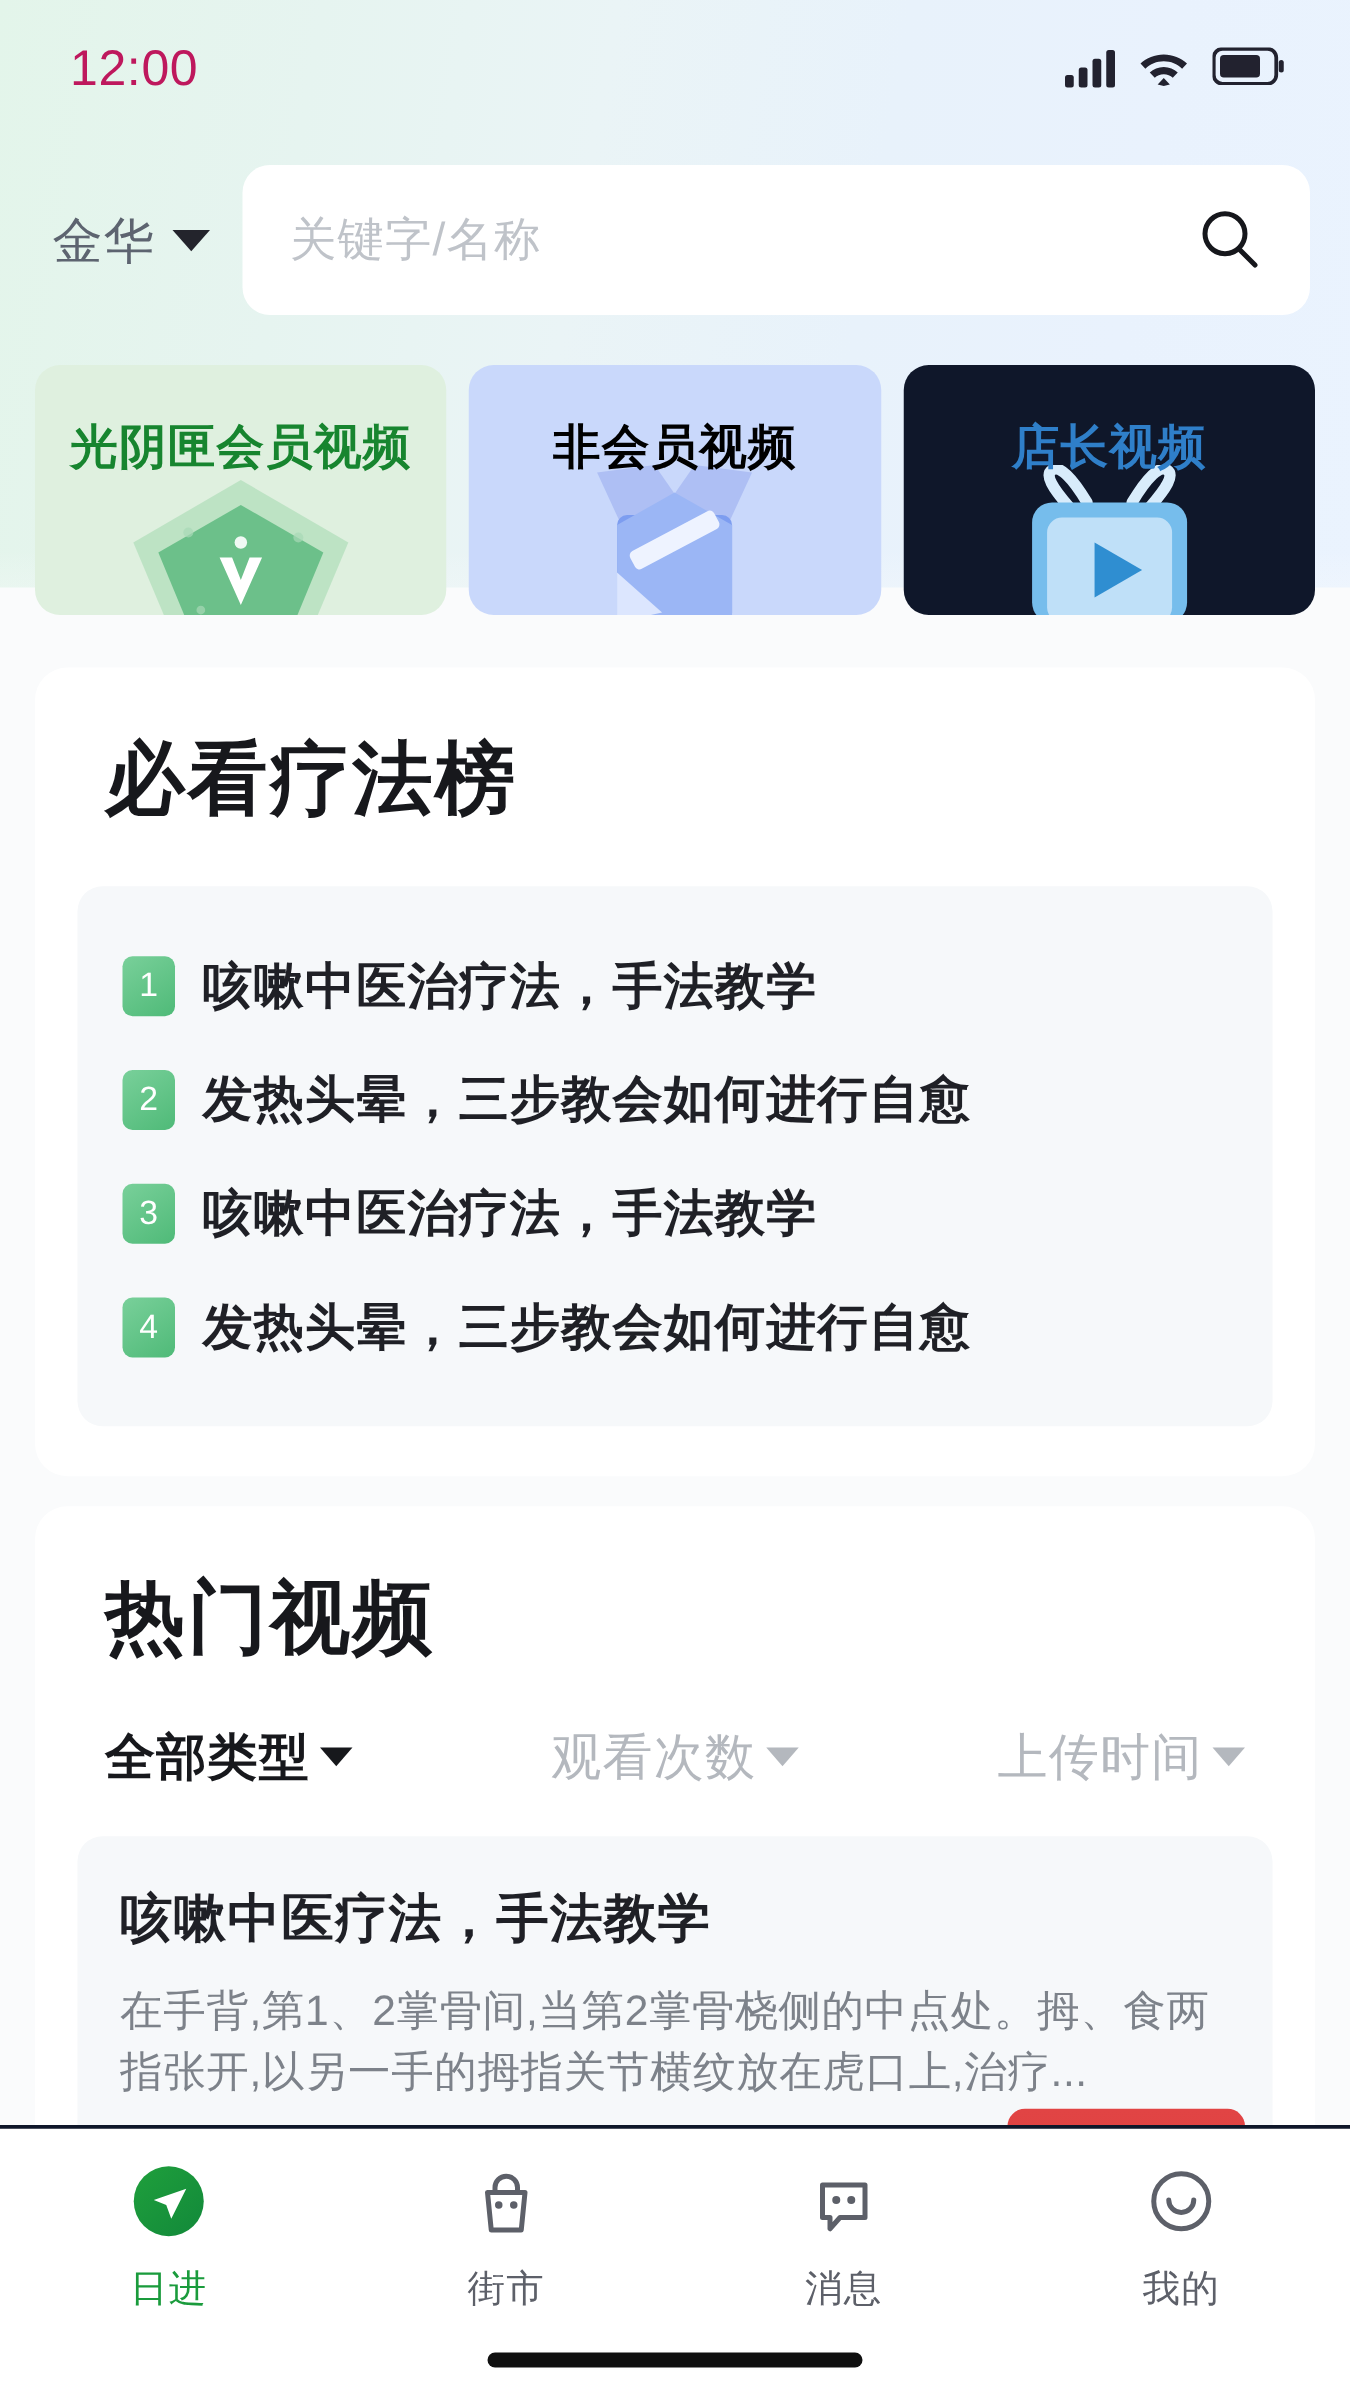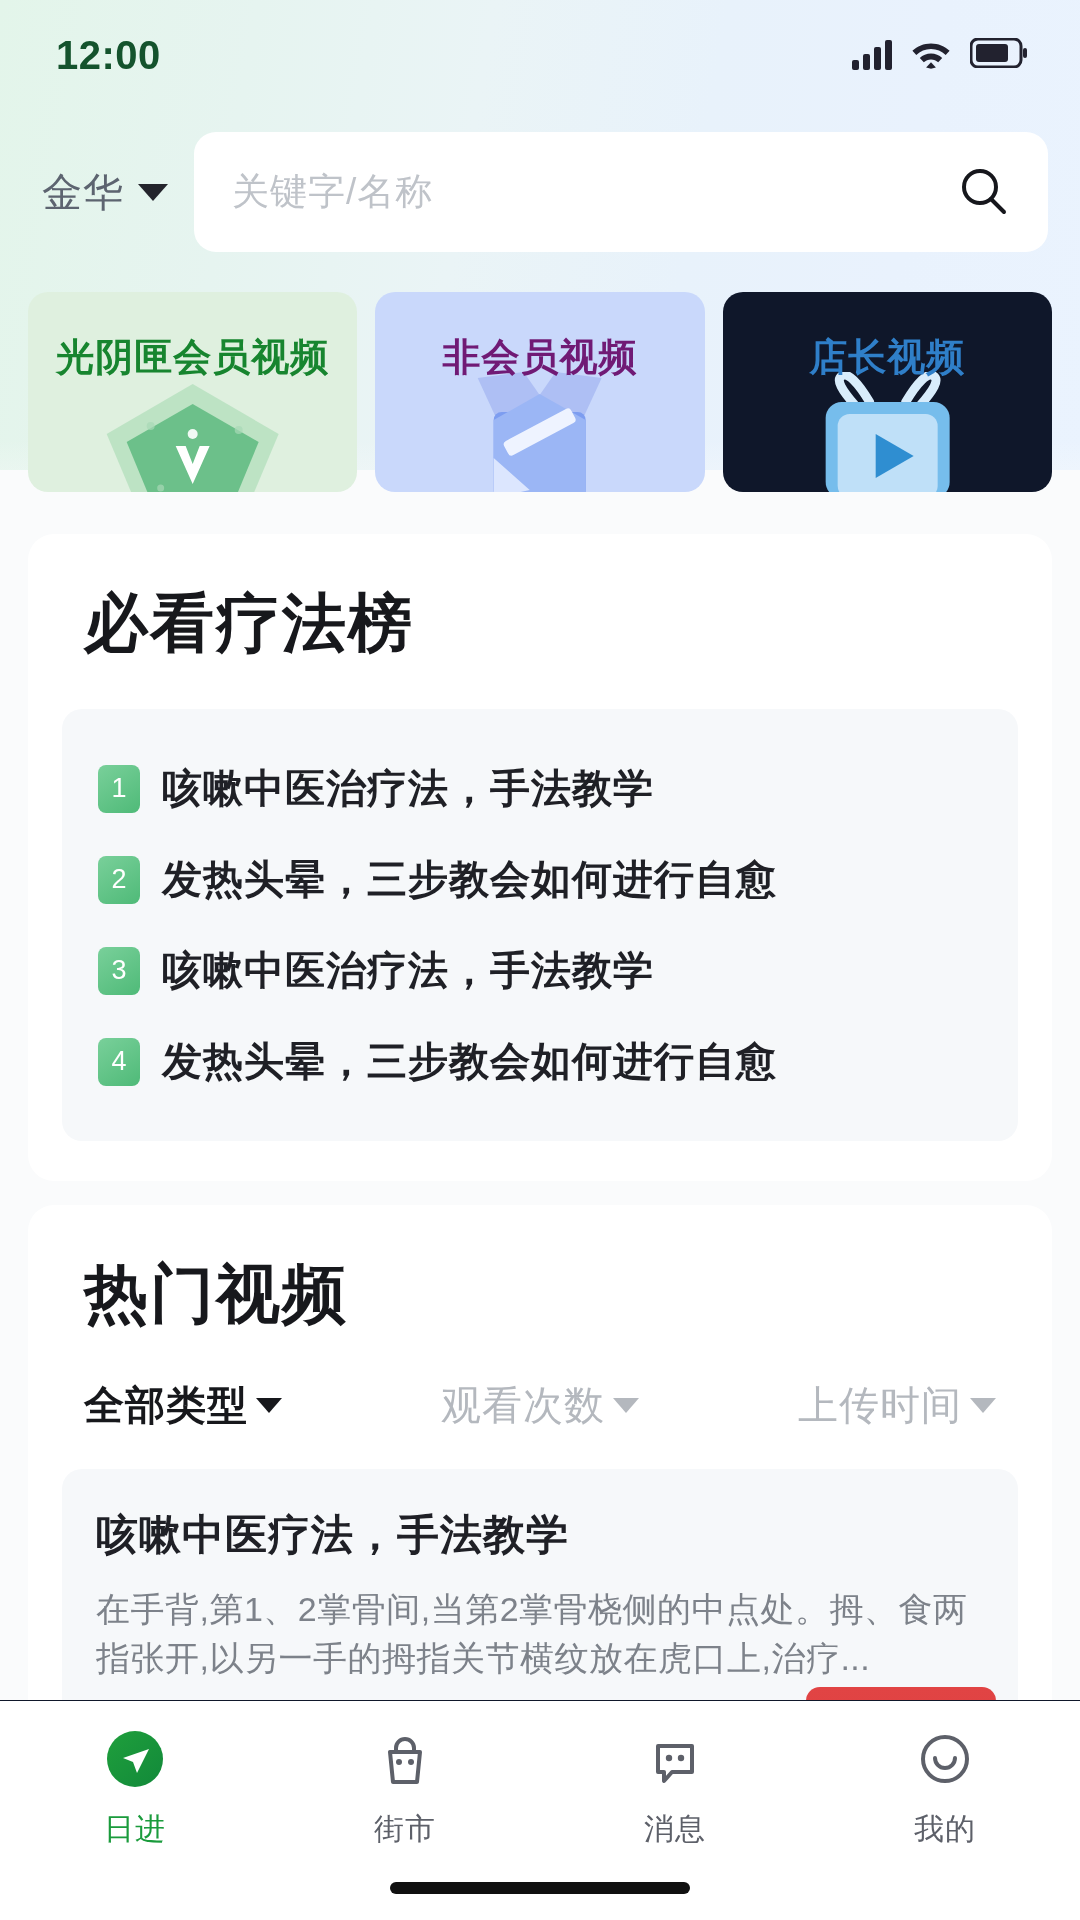--- a/index.html
+++ b/index.html
@@ -58,22 +58,22 @@
   
   .status-bar {
     height: 110px;
     display: flex;
     align-items: center;
     justify-content: space-between;
     padding: 0 52px 0 56px;
   }
   .status-time {
     font-size: 40px;
-    font-weight: 700;
-    color: #14532d;
+    font-weight: 400;
+    color: #be185d;
     letter-spacing: 0.5px;
   }
   .status-icons {
     display: flex;
     align-items: center;
     gap: 18px;
   }
   .signal-bars { display: flex; align-items: flex-end; gap: 4px; height: 30px; }
   .signal-bars i { display: block; width: 7px; background: #22222f; border-radius: 2px; }
   .signal-bars i:nth-child(1) { height: 10px; }
@@ -144,21 +144,21 @@
     display: block;
     text-align: center;
     padding-top: 40px;
     font-size: 38px;
     font-weight: 600;
     letter-spacing: 1px;
   }
   .cat-green { background: #dff0df; }
   .cat-green .cat-label { color: #17852f; }
   .cat-blue { background: #c9d8fb; }
-  .cat-blue .cat-label { color: #701a75; font-family: Liberation Serif, serif; }
+  .cat-blue .cat-label { color: #000000; font-family: Liberation Serif, serif; }
   .cat-sky { background: #0f172a; }
   .cat-sky .cat-label { color: #2f7fc9; }
 
   .cat-art { position: absolute; left: 0; bottom: 0; width: 100%; height: 120px; z-index: 1; }
 
   
   .content-card {
     background: #ffffff;
     border-radius: 26px;
     margin: 0 28px 24px 28px;
@@ -269,21 +269,21 @@
     background: linear-gradient(180deg, #e14444 0%, #df4040 100%);
   }
 
   
   .tabbar {
     position: absolute;
     left: 0; bottom: 0;
     width: 1080px;
     height: 220px;
     background: #ffffff;
-    border-top: 1px solid #0f172a;
+    border-top: 3px solid #0f172a;
     display: flex;
     align-items: flex-start;
     padding-top: 22px;
     z-index: 10;
   }
   .tab-item {
     flex: 1;
     display: flex;
     flex-direction: column;
     align-items: center;

